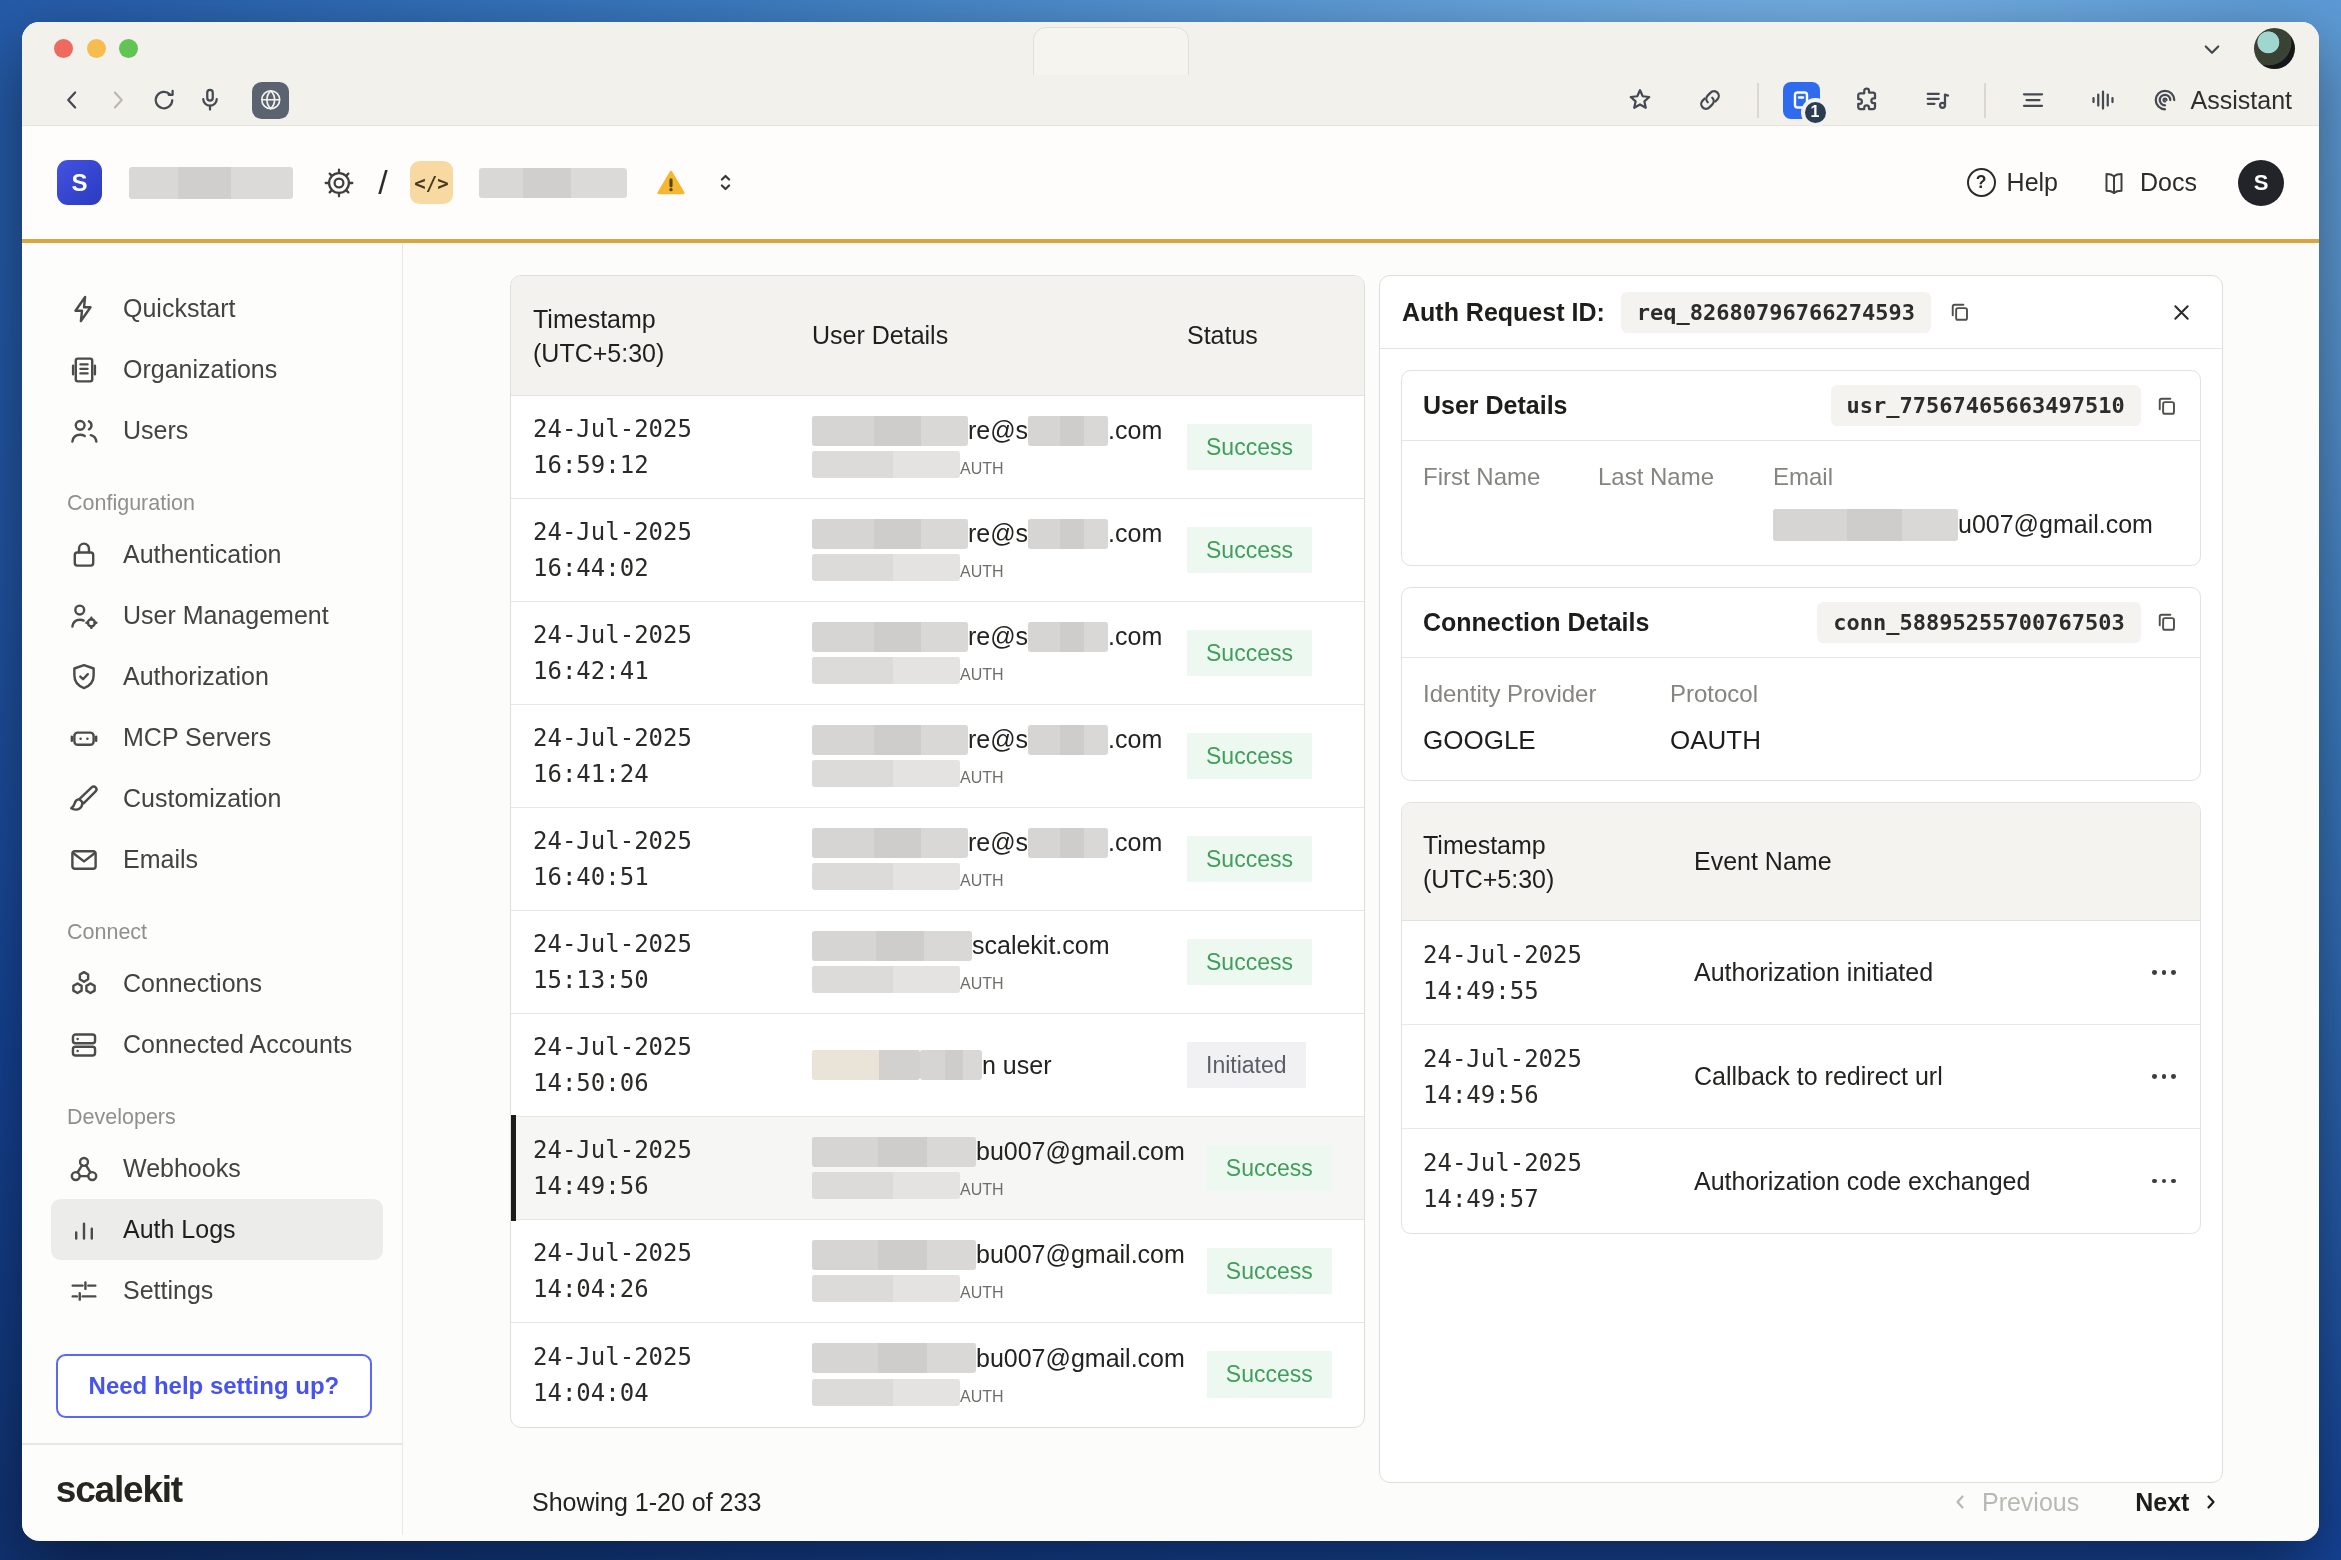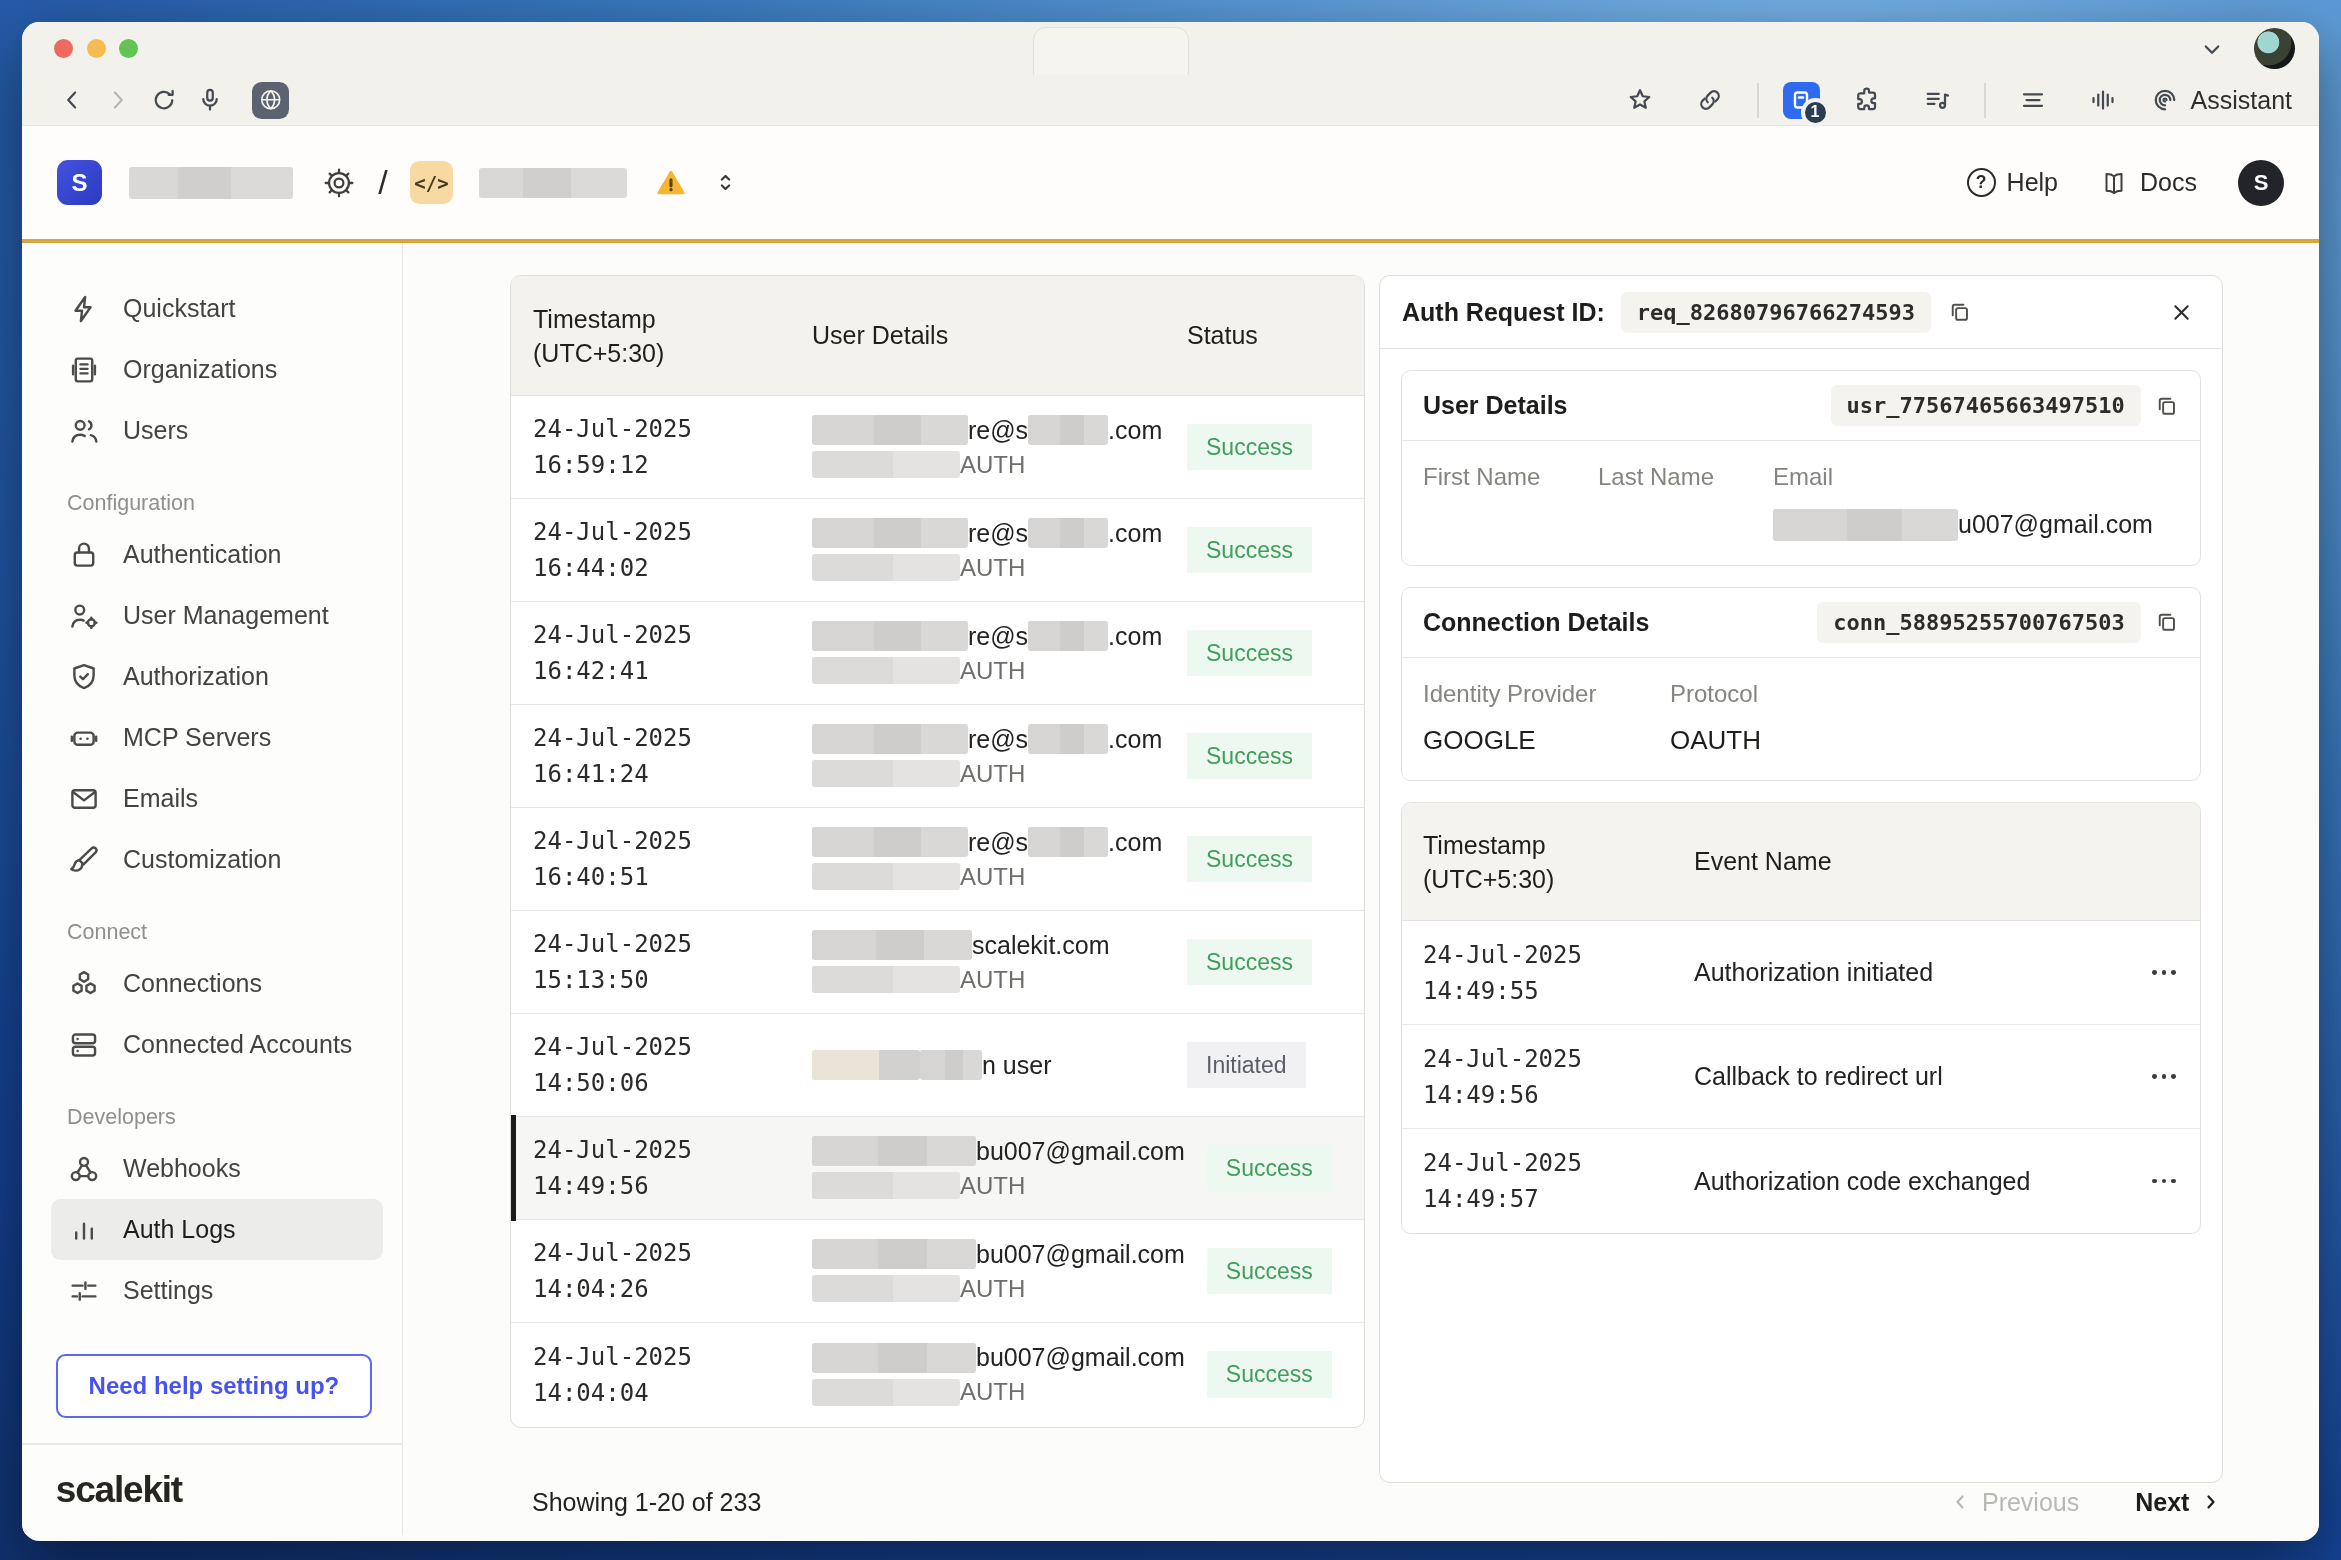--- a/index.html
+++ b/index.html
@@ -88,21 +88,21 @@
   .t-head > div { padding-left:22px; }
   .t-head .wrapcol { display:inline-block; width:191px; line-height:34px; }
   .t-row { display:grid; grid-template-columns:279px 1fr 199px; height:103px; align-items:center;
     border-bottom:1.6px solid #e8e7e4; position:relative; }
   .t-row:last-child { border-bottom:none; }
   .t-row.selected { background:#f6f6f4; }
   .t-row.selected::before { content:""; position:absolute; left:0; top:-1.6px; bottom:-1.6px; width:4.8px; background:#1c1c1a; }
   .ts { font-family:"DejaVu Sans Mono",monospace; font-size:24px; color:#2b2a28; line-height:36px; padding-left:22px; }
   .ud { padding-left:22px; }
   .ud .l1 { display:flex; align-items:center; font-size:25px; color:#232321; }
-  .ud .l2 { display:flex; align-items:center; margin-top:5.6px; font-size:24px; color:#6f6e6a; }
+  .ud .l2 { display:flex; align-items:flex-end; margin-top:5.6px; font-size:16px; color:#6f6e6a; }
   .rd { display:inline-block; height:30px; border-radius:2.4px;
     background:linear-gradient(90deg,#d6d5d3 0 40%,#cecdcb 40% 70%,#d9d8d6 70%); }
   .rd2 { height:27px; background:linear-gradient(90deg,#dcdbd9 0 55%,#e4e3e1 55%); }
   .rd.beige { background:linear-gradient(90deg,#e9e3d8 0 62%,#d2d1cf 62%); }
   .status-cell { padding-left:22px; }
   .badge { display:inline-flex; padding:9.6px 19px; border-radius:0; font-size:23px; }
   .badge.success { background:#edf8f0; color:#3f9e5a; }
   .badge.initiated { background:#f1f1f3; color:#5b5e66; }
   
   .panel { position:absolute; left:976px; top:32px; width:844px; height:1208px;
@@ -340,31 +340,31 @@
         <svg class="ic" viewBox="0 0 24 24">
             <rect x="5.2" y="8.2" width="13.6" height="8.6" rx="2.4"></rect>
             <path d="M3.4 11v3M20.6 11v3"></path>
             <circle cx="9.6" cy="12.5" r="0.9" fill="#4b4b48" stroke="none"></circle>
             <circle cx="14.4" cy="12.5" r="0.9" fill="#4b4b48" stroke="none"></circle>
           </svg>
         <span>MCP Servers</span>
       </div>
       <div class="nav-item">
         <svg class="ic" viewBox="0 0 24 24">
+            <path d="M20.2 3.8c.8.8.8 2 0 2.8l-8.5 8.5-3-3 8.7-8.3c.8-.8 2-.8 2.8 0z"></path>
+            <path d="M8.7 12.1c-1.6.2-2.9 1.4-3.3 3-.3 1.3-.9 2.4-2.4 3.4 1.6 1 4.3 1.3 5.9.2 1.3-.9 1.9-2.4 1.8-3.6"></path>
+          </svg>
+        <span>Customization</span>
+      </div>
+      <div class="nav-item">
+        <svg class="ic" viewBox="0 0 24 24">
             <rect x="3.8" y="5.8" width="16.4" height="12.4" rx="1.8"></rect>
             <path d="m4.5 7.2 7.5 5.8 7.5-5.8"></path>
           </svg>
         <span>Emails</span>
-      </div>
-      <div class="nav-item">
-        <svg class="ic" viewBox="0 0 24 24">
-            <path d="M20.2 3.8c.8.8.8 2 0 2.8l-8.5 8.5-3-3 8.7-8.3c.8-.8 2-.8 2.8 0z"></path>
-            <path d="M8.7 12.1c-1.6.2-2.9 1.4-3.3 3-.3 1.3-.9 2.4-2.4 3.4 1.6 1 4.3 1.3 5.9.2 1.3-.9 1.9-2.4 1.8-3.6"></path>
-          </svg>
-        <span>Customization</span>
       </div>
 
       <div class="nav-section">Connect</div>
       <div class="nav-item">
         <svg class="ic" viewBox="0 0 24 24">
             <path d="m12 3.6 2.9 1.7v3.4L12 10.4 9.1 8.7V5.3z"></path>
             <path d="m7.4 11.6 2.9 1.7v3.4l-2.9 1.7-2.9-1.7v-3.4z"></path>
             <path d="m16.6 11.6 2.9 1.7v3.4l-2.9 1.7-2.9-1.7v-3.4z"></path>
           </svg>
         <span>Connections</span>

